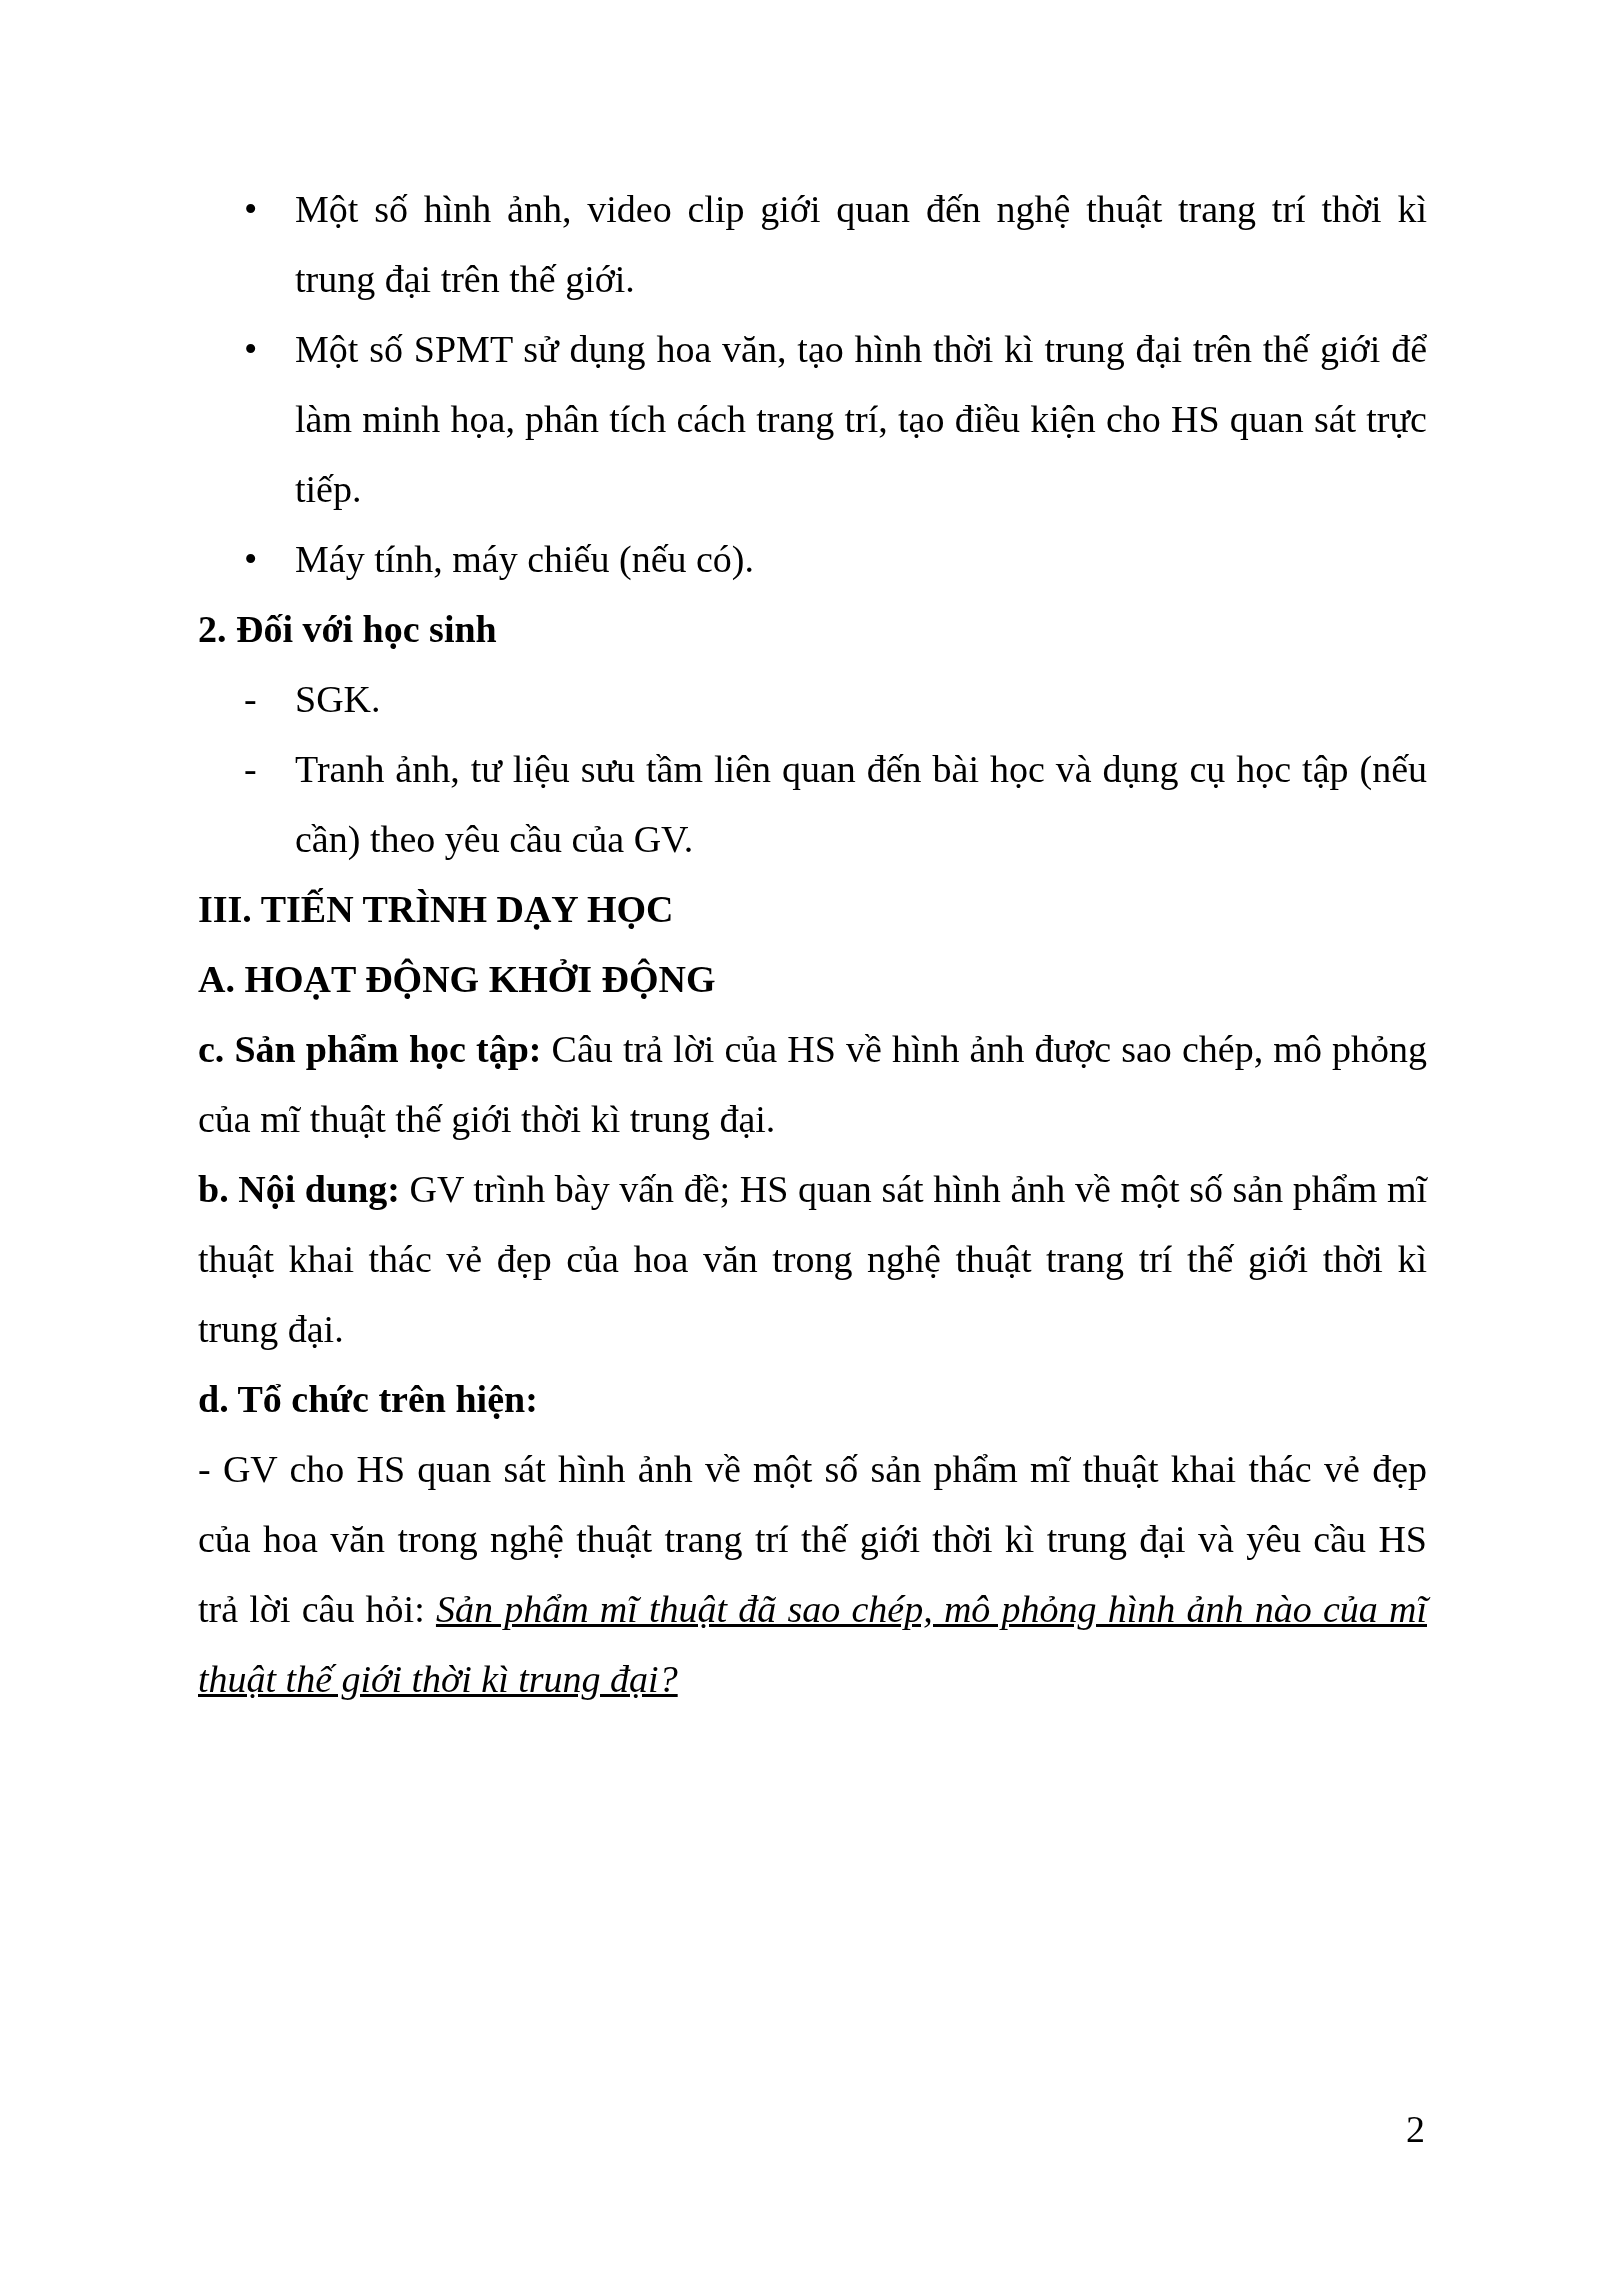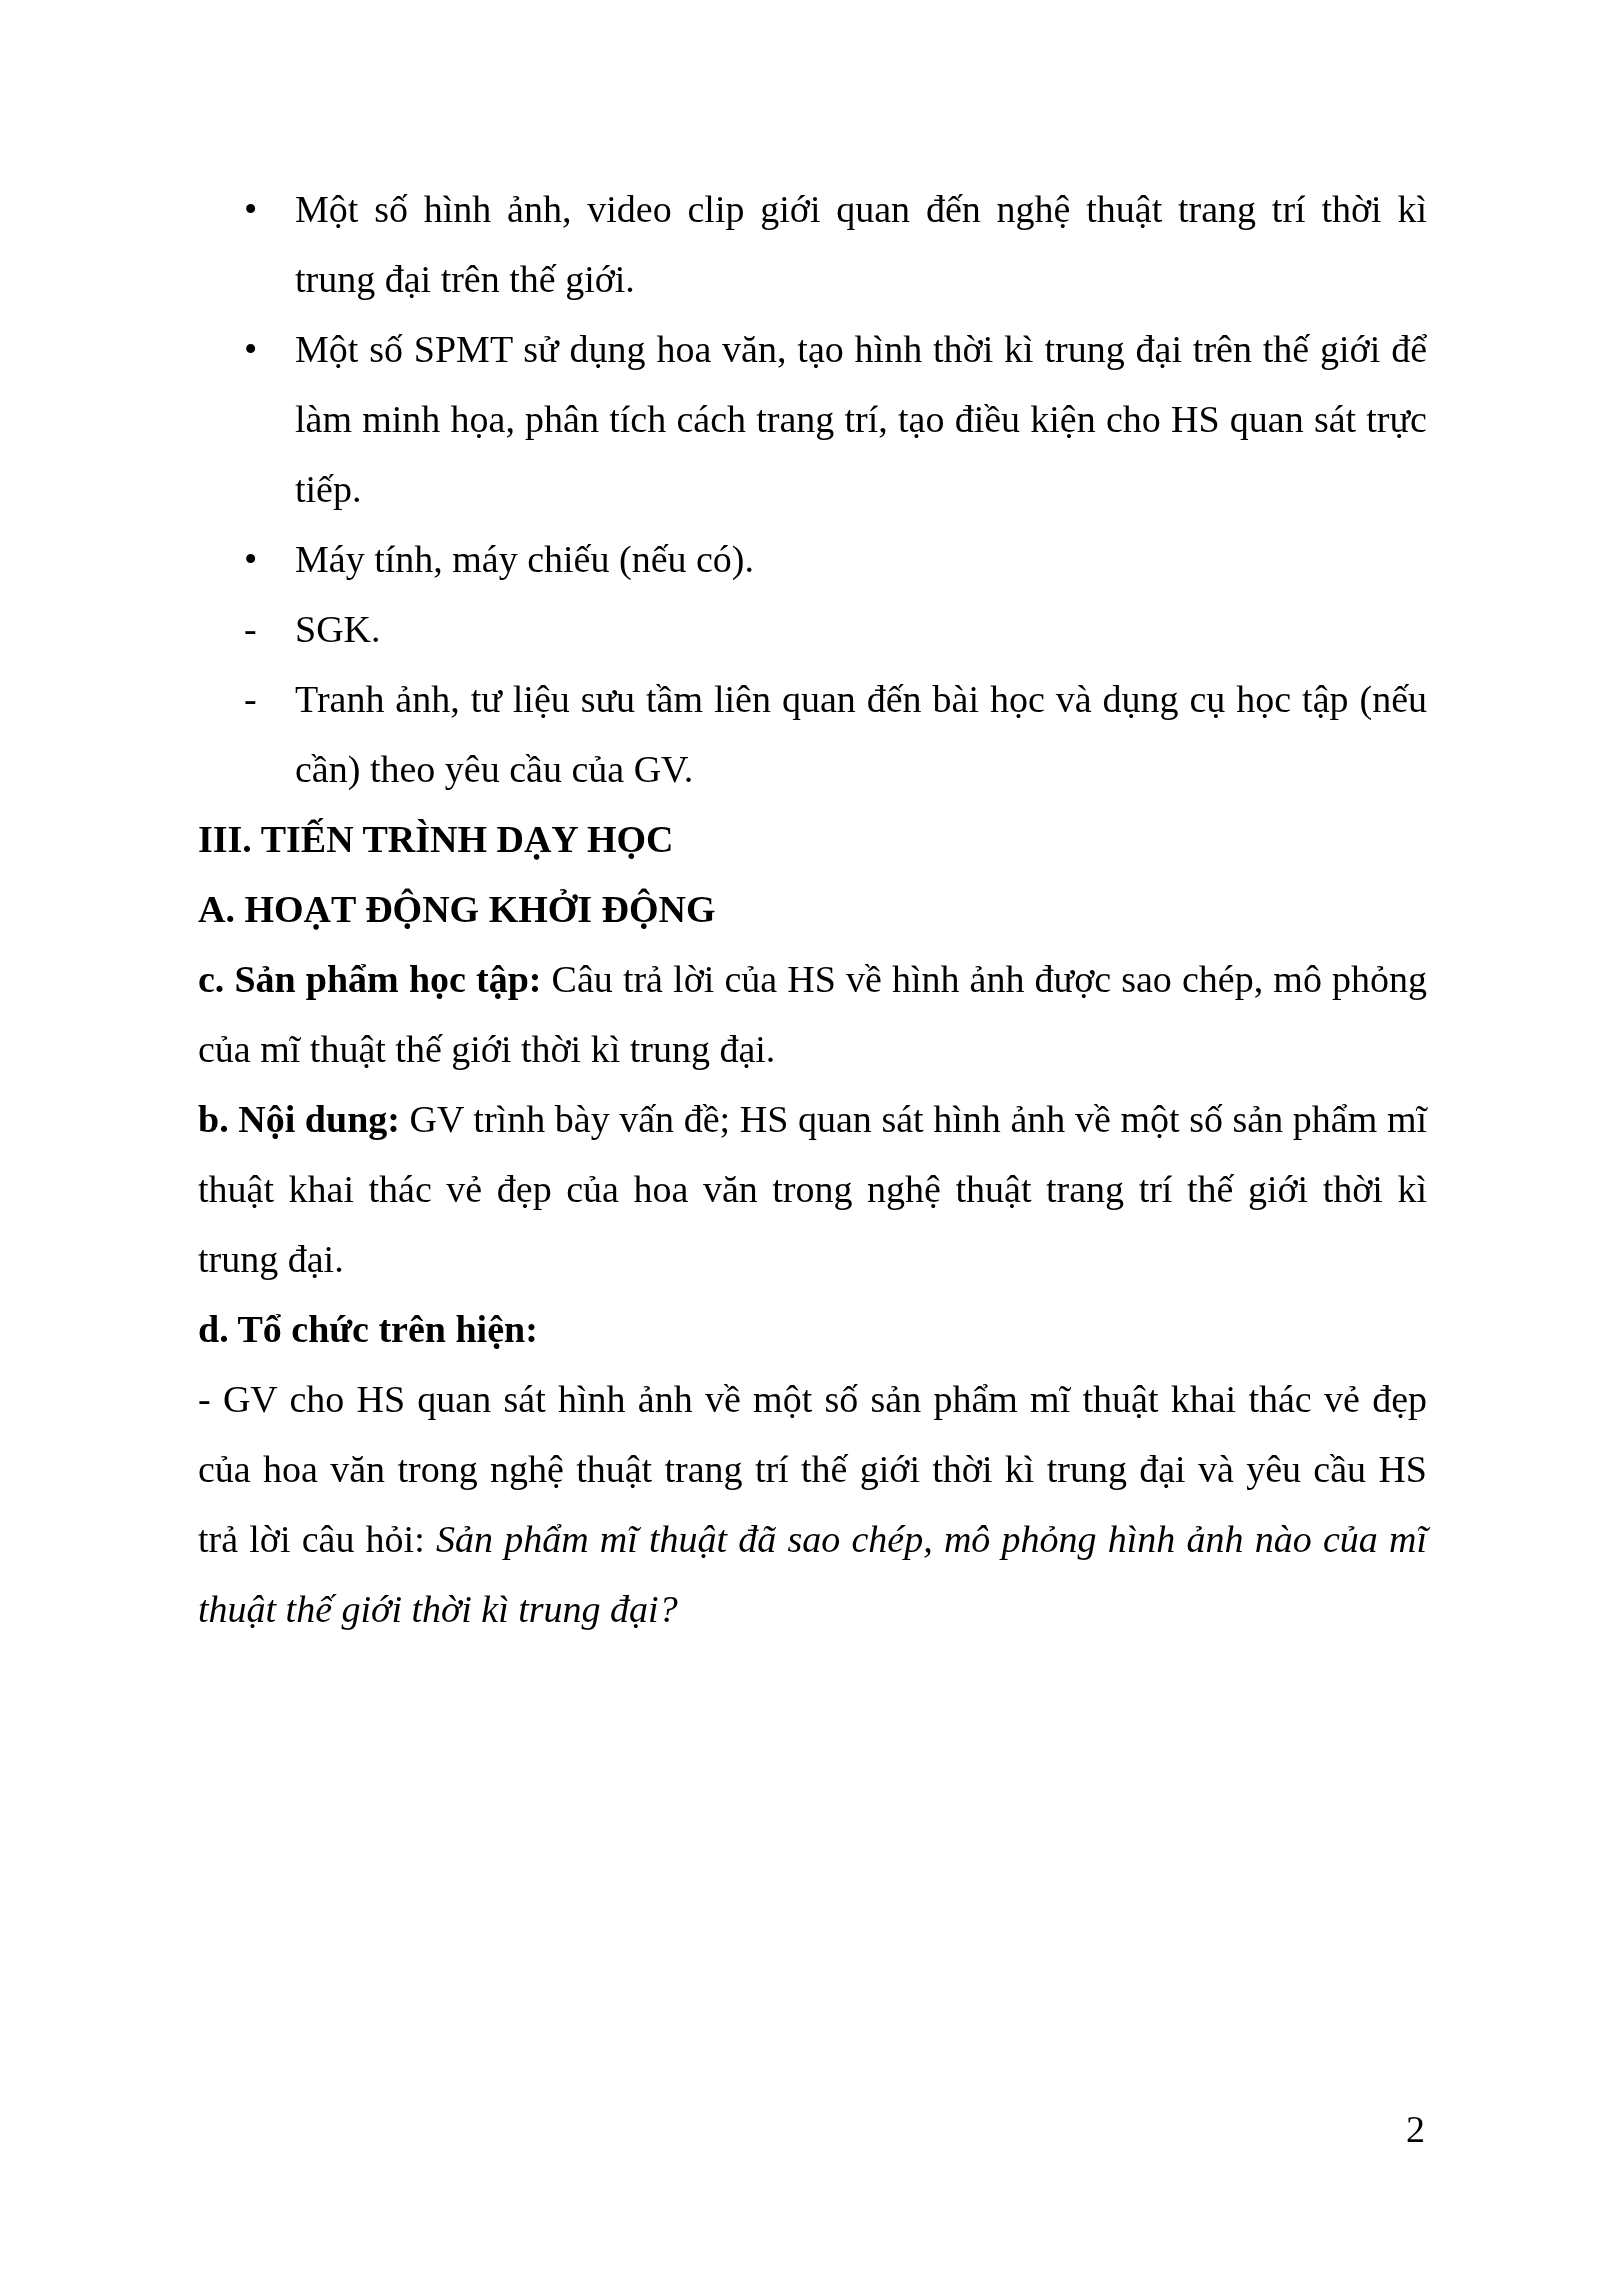--- a/index.html
+++ b/index.html
@@ -41,20 +41,21 @@
   }
   .heading {
     font-weight: bold;
     text-align: left;
   }
   .lead {
     font-weight: bold;
   }
   .em {
     font-style: italic;
+    text-decoration: underline;
   }
   .page-number {
     position: absolute;
     top: 2094px;
     right: 198px;
     font-size: 38px;
     line-height: 70px;
   }
 </style>
 </head>
@@ -71,20 +72,21 @@
     <div class="li">
       <span class="marker">•</span>
       <span>Một số SPMT sử dụng hoa văn, tạo hình thời kì trung đại trên thế giới để làm minh họa, phân tích cách trang trí, tạo điều kiện cho HS quan sát trực tiếp.</span>
     </div>
 
     <div class="li">
       <span class="marker">•</span>
       <span>Máy tính, máy chiếu (nếu có).</span>
     </div>
 
+    <p class="heading">2. Đối với học sinh</p>
 
     <div class="li">
       <span class="marker">-</span>
       <span>SGK.</span>
     </div>
 
     <div class="li">
       <span class="marker">-</span>
       <span>Tranh ảnh, tư liệu sưu tầm liên quan đến bài học và dụng cụ học tập (nếu cần) theo yêu cầu của GV.</span>
     </div>

